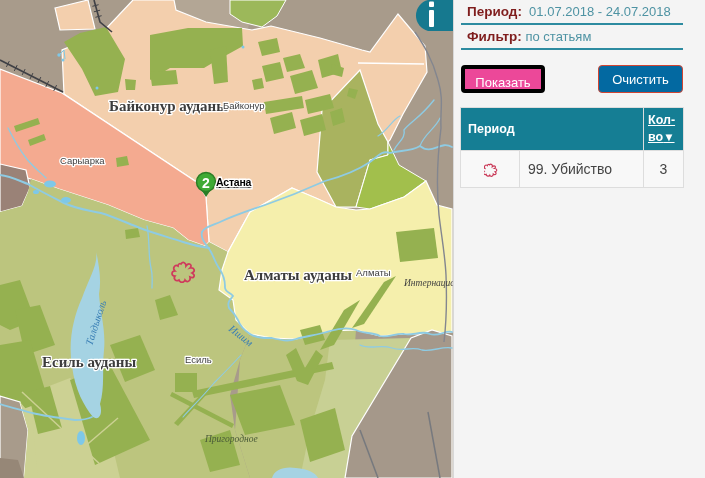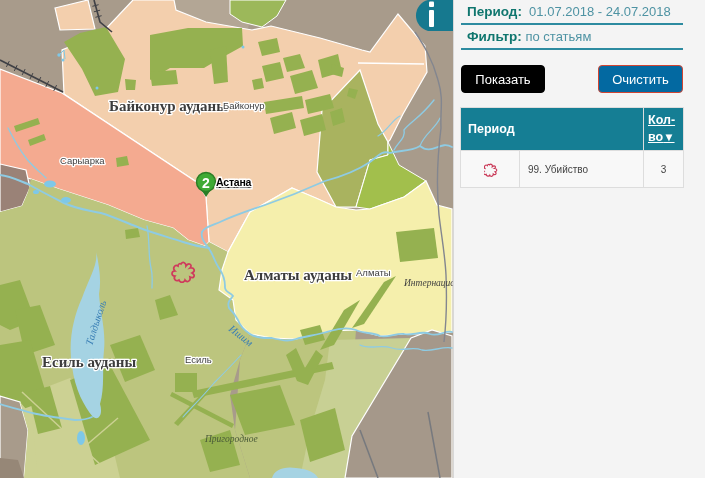--- a/index.html
+++ b/index.html
@@ -2,32 +2,32 @@
 <html><head>
 <meta charset="utf-8">
 <style>
 html,body{margin:0;padding:0;}
 body{width:705px;height:478px;overflow:hidden;font-family:"Liberation Sans",sans-serif;}
 #wrap{position:relative;width:705px;height:478px;background:#f4f4f4;}
 #map{position:absolute;left:0;top:0;width:453px;height:478px;}
 #panel{position:absolute;left:453px;top:0;width:252px;height:478px;background:#f4f4f4;border-left:1px solid #d8d8d8;box-sizing:border-box;}
 #panel .inner{margin-left:7px;width:222px;}
 .row{border-bottom:2px solid #2d8ba0;font-size:13px;color:#4e93a3;padding:4px 0 4px 6px;white-space:nowrap;}
-.row b{color:#0f766e;font-size:13.5px;}
+.row b{color:#7f1d1d;font-size:13.5px;}
 .row .dark{color:#37474f;font-weight:bold;}
 #btns{display:flex;justify-content:space-between;margin-top:15px;}
 .btn{height:28px;line-height:28px;text-align:center;color:#fff;font-size:13px;border-radius:4px;}
-.btn.g{width:84px;background:#000000;border:1px solid #000000;box-sizing:border-box;}
+.btn.g{width:84px;background:#ec4899;border:4px solid #000000;box-sizing:border-box;}
 .btn.r{width:85px;background:#0369a1;border:1px solid #d04533;box-sizing:border-box;}
 table{border-collapse:collapse;margin-top:14px;width:222px;table-layout:fixed;margin-left:-1px;}
 th{background:#157e94;color:#fff;font-size:12.5px;text-align:left;font-weight:bold;}
 th,td{border:1px solid #ddd;padding:0;}
 th.c12{width:183px;padding:4px 0 4px 7px;}
 th.c3{width:40px;padding:4px 4px;line-height:17px;text-decoration:underline;}
-td{background:#f8f8f8;height:36px;font-size:10px;color:#444;}
+td{background:#f8f8f8;height:36px;font-size:14px;color:#444;}
 td.ic{width:59px;text-align:center;}
 td.ic svg{margin-top:7px;margin-left:2px;}
 td.tx{padding-left:8px;}
 td.ct{text-align:center;}
 #rstrip{position:absolute;left:695px;top:0;width:9px;height:478px;background:#fbfbfb;border-left:1px solid #e5e5e5;box-sizing:border-box;}
 </style>
 </head>
 <body>
 <div id="wrap">
 <svg id="map" width="453" height="478" viewBox="0 0 453 478">

